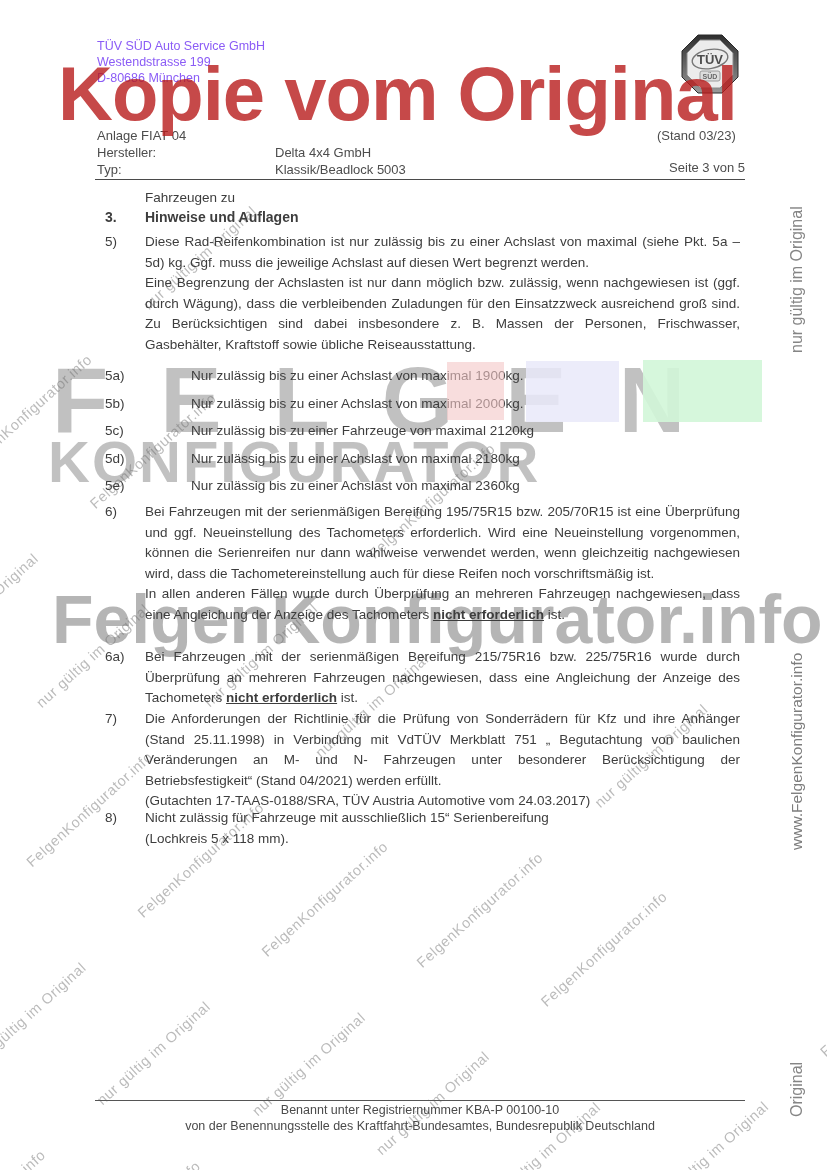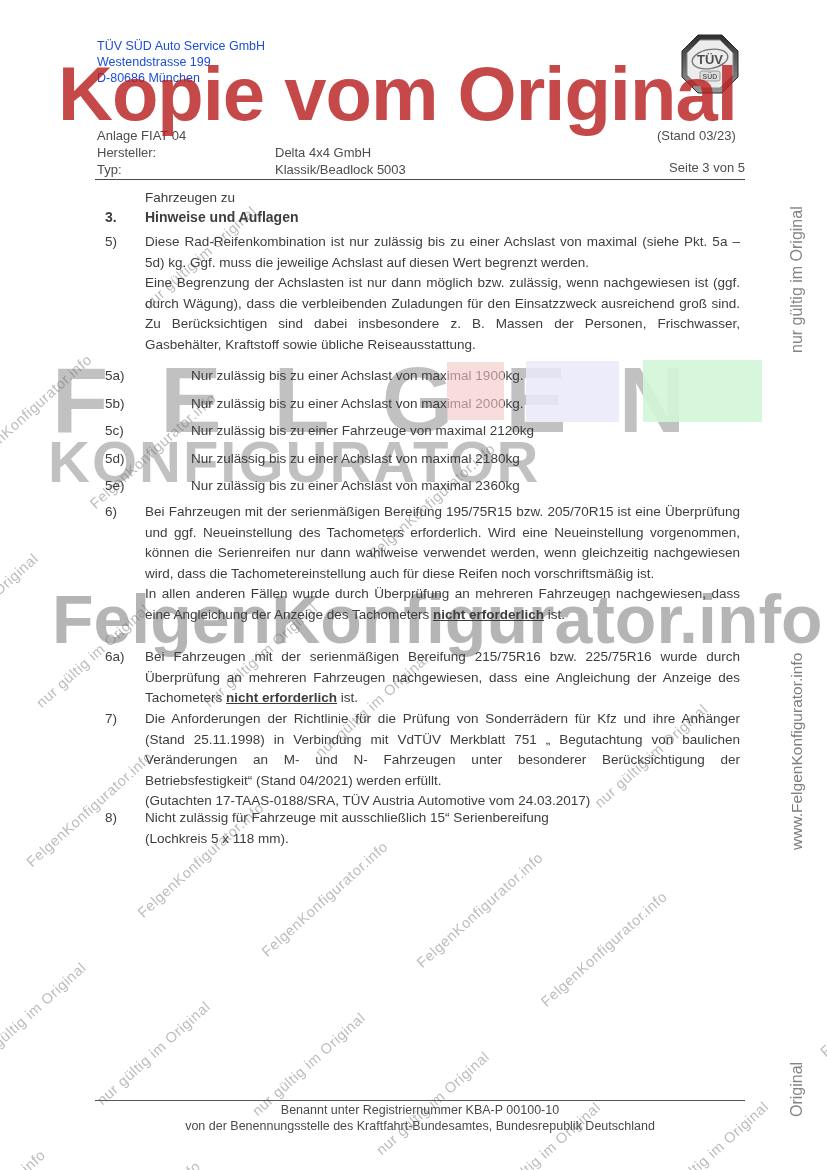--- a/index.html
+++ b/index.html
@@ -24,21 +24,21 @@
   
   .wm-side{position:absolute;z-index:3;writing-mode:vertical-rl;transform:rotate(180deg);
            font-size:16px;color:#858585;white-space:nowrap;}
   #side-top{left:788px;top:183px;height:170px;}
   #side-url{left:788px;top:645px;height:205px;font-size:15.5px;color:#7d7d7d;}
   #side-bottom{left:788px;top:1033px;height:84px;}
 
   
   #doc{position:absolute;inset:0;z-index:4;color:#3d3d3d;}
   .abs{position:absolute;}
-  .addr{left:97px;top:38px;font-size:12.5px;line-height:16px;color:#1d4ed8;}
+  .addr{left:97px;top:38px;font-size:12.5px;line-height:16px;color:#8b5cf6;}
   .hcell{font-size:13px;color:#4d4d4d;white-space:nowrap;}
   #hline{left:95px;top:179px;width:650px;border-top:1.6px solid #4a4a4a;}
 
   .cont{left:145px;top:190px;font-size:13.5px;}
   .headnum{left:105px;top:209px;font-size:14px;font-weight:700;}
   .headtxt{left:145px;top:209px;font-size:14px;font-weight:700;}
 
   .sec{position:absolute;left:105px;width:635px;font-size:13.5px;line-height:20.5px;}
   .sec-num{position:absolute;left:0;top:0;}
   .sec-body{margin-left:40px;text-align:justify;white-space:pre-line;}

